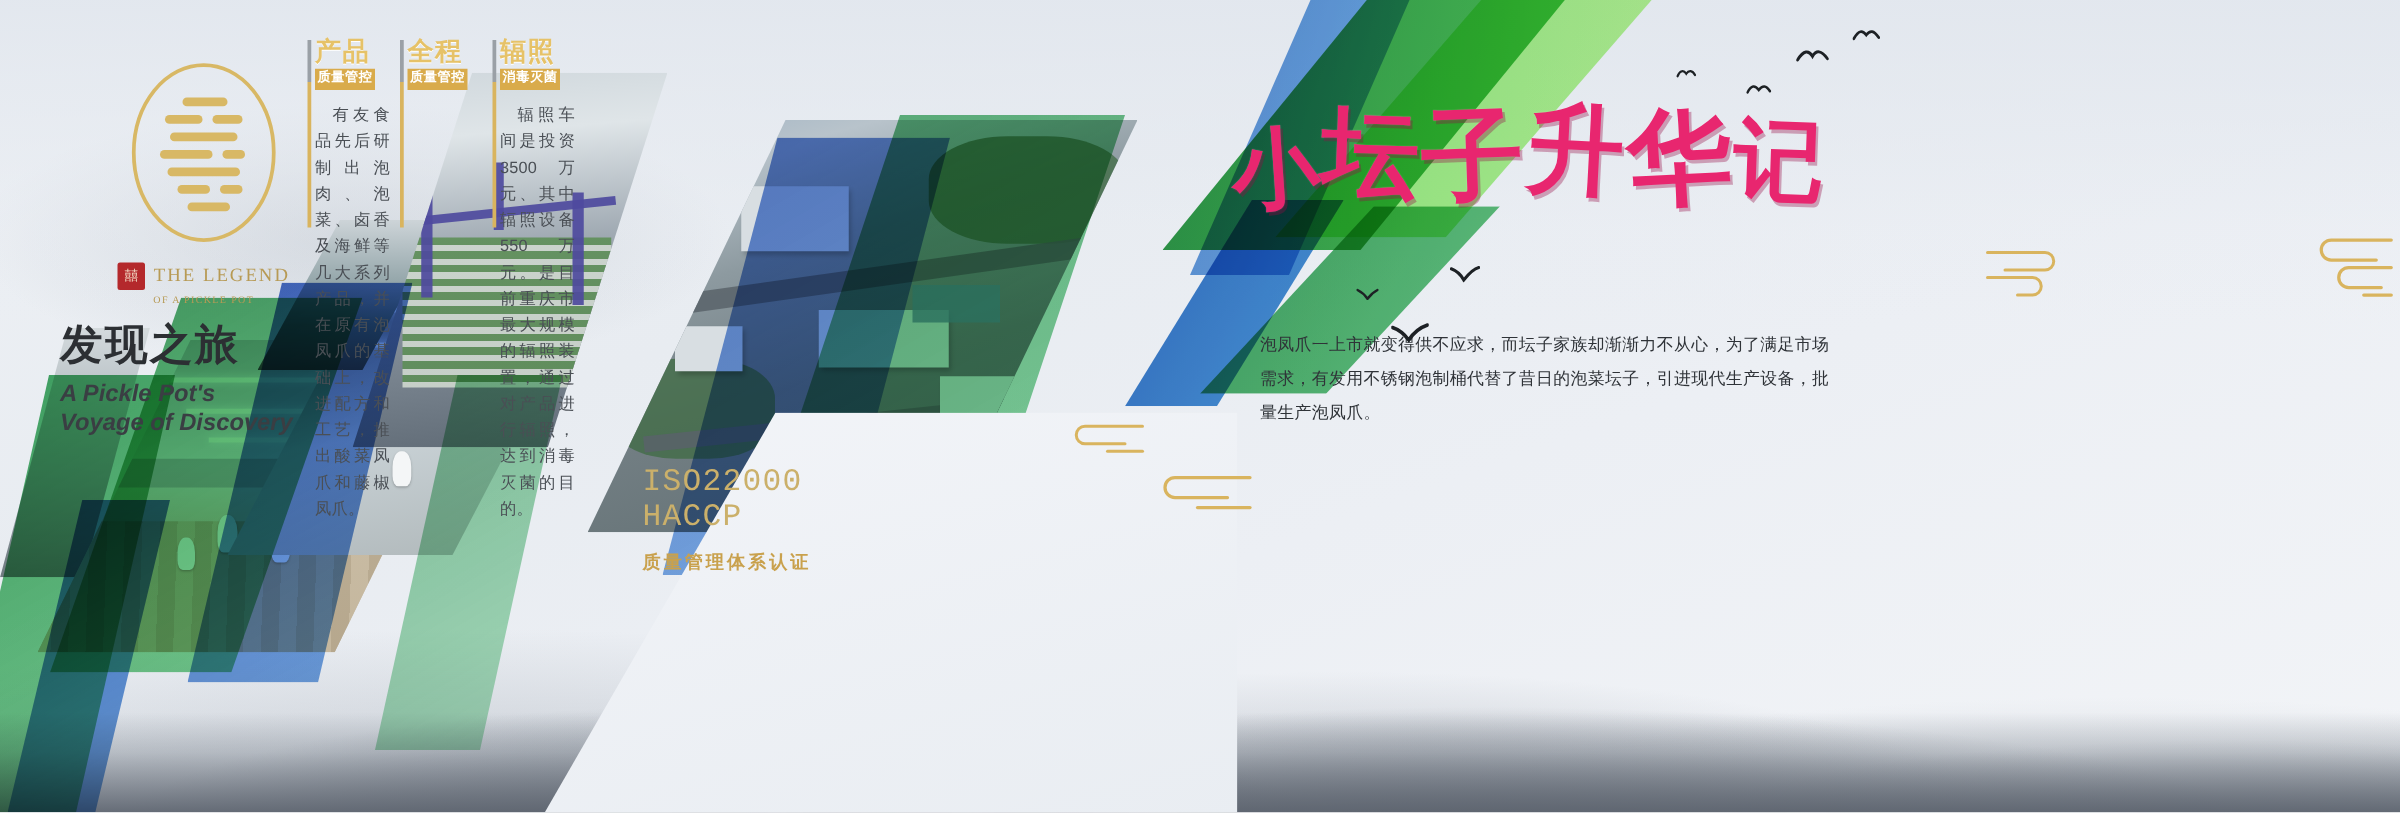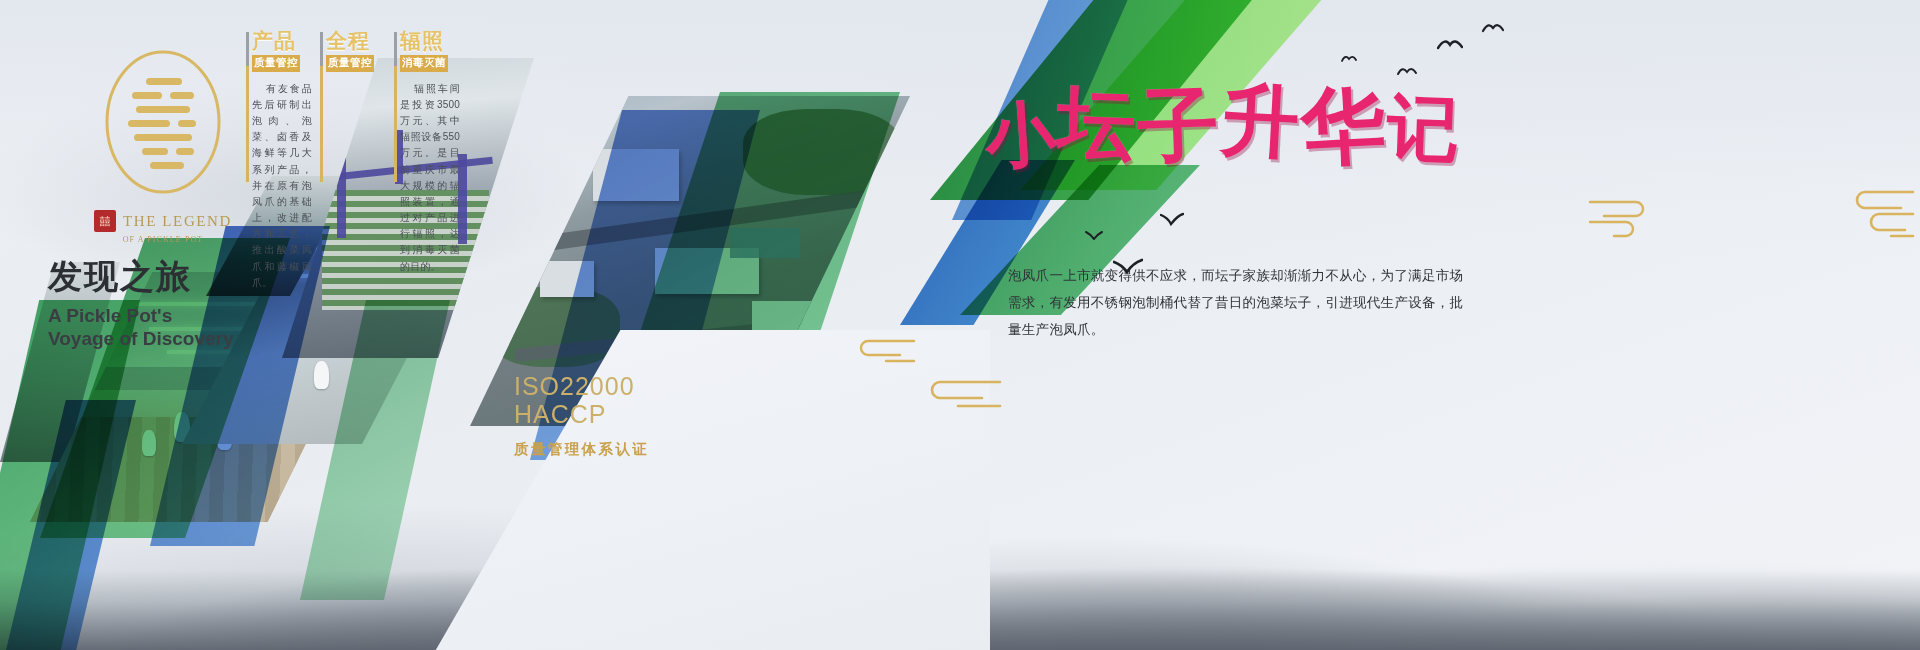--- a/index.html
+++ b/index.html
@@ -130,55 +130,55 @@
   .legend-row{display:flex;align-items:center;justify-content:center;gap:7px;}
   .legend-stamp{width:22px;height:22px;background:#b4292c;border-radius:2px;
     display:flex;align-items:center;justify-content:center;color:#f3dcc6;font-size:11px;line-height:1;}
   .legend-en{font-family:"Liberation Serif","DejaVu Serif",serif;letter-spacing:1.6px;
     font-size:15px;color:#b79a55;}
   .legend-sub{font-family:Liberation Serif, serif;font-size:8px;
     letter-spacing:1.1px;color:#b79a55;margin-top:3px;}
   .cn-title{margin-top:12px;font-family:"DejaVu Serif","Liberation Serif",serif;
     font-size:34px;font-weight:700;color:#2c2f33;line-height:1.18;letter-spacing:2px;}
   .cn-title .l2{margin-left:14px;}
-  .en-title{margin-top:8px;font-size:19px;font-weight:700;color:#3a3e43;line-height:1.22;}
+  .en-title{margin-top:8px;font-size:19px;font-weight:700;color:#3a3e43;line-height:1.22;font-style:italic;}
 
   
   .cols{position:absolute;left:252px;top:30px;display:flex;gap:0;}
   .col{position:relative;width:66px;margin-right:8px;}
   .col .rule{position:absolute;left:-6px;top:2px;width:3px;height:150px;
     background:linear-gradient(to bottom,#9aa0a6 0 34px,#d9b45e 34px 100%);}
   .badge{position:relative;width:62px;}
   .badge .big{font-family:"DejaVu Serif","Liberation Serif",serif;font-weight:700;
     font-size:21px;line-height:1.05;letter-spacing:1px;color:#e6c268;
     text-shadow:0 1px 0 #fff;}
   .badge .small{margin-top:2px;background:#d9ab4b;color:#fff;font-size:10.5px;
     font-weight:700;letter-spacing:.5px;padding:2px 2px 3px;display:inline-block;line-height:1.1;}
-  .body{margin-top:9px;font-size:10px;line-height:1.62;color:#4a4f55;
+  .body{margin-top:9px;font-size:13px;line-height:1.62;color:#4a4f55;
     text-align:justify;text-indent:14px;letter-spacing:.2px;width:60px;}
 
   
   .headline{position:absolute;left:985px;top:80px;width:560px;height:120px;}
   .headline .glyphs{display:flex;align-items:flex-end;gap:2px;}
   .headline .g{font-family:"DejaVu Serif","Liberation Serif",serif;font-weight:700;
     font-size:78px;line-height:1;color:#e8266f;
     text-shadow:2px 3px 0 rgba(150,12,70,.35), 0 0 1px rgba(255,255,255,.4);}
   .headline .g:nth-child(1){transform:rotate(-4deg) translateY(6px);font-size:70px;}
   .headline .g:nth-child(2){transform:rotate(2deg) translateY(-2px);}
   .headline .g:nth-child(3){transform:rotate(-2deg) translateY(2px);font-size:82px;}
   .headline .g:nth-child(4){transform:rotate(3deg) translateY(-4px);}
   .headline .g:nth-child(5){transform:rotate(-3deg) translateY(4px);font-size:84px;}
   .headline .g:nth-child(6){transform:rotate(2deg) translateY(0);font-size:72px;}
 
   
   .para{position:absolute;left:1008px;top:262px;width:460px;
     font-size:13.5px;line-height:2.0;color:#2f3338;letter-spacing:.3px;}
 
   
-  .iso{position:absolute;left:514px;top:372px;}
+  .iso{position:absolute;left:514px;top:372px;font-family:Liberation Mono, monospace;}
   .iso .l{font-size:25px;font-weight:400;color:#cbb06a;line-height:1.12;letter-spacing:1px;}
   .iso .cn{margin-top:12px;font-size:14.5px;font-weight:700;color:#c9a14d;letter-spacing:2.4px;}
 
   
   .cloud{position:absolute;}
   .cloud svg{display:block;}
 
   
   .bird{position:absolute;}
   .bird svg{display:block;}

